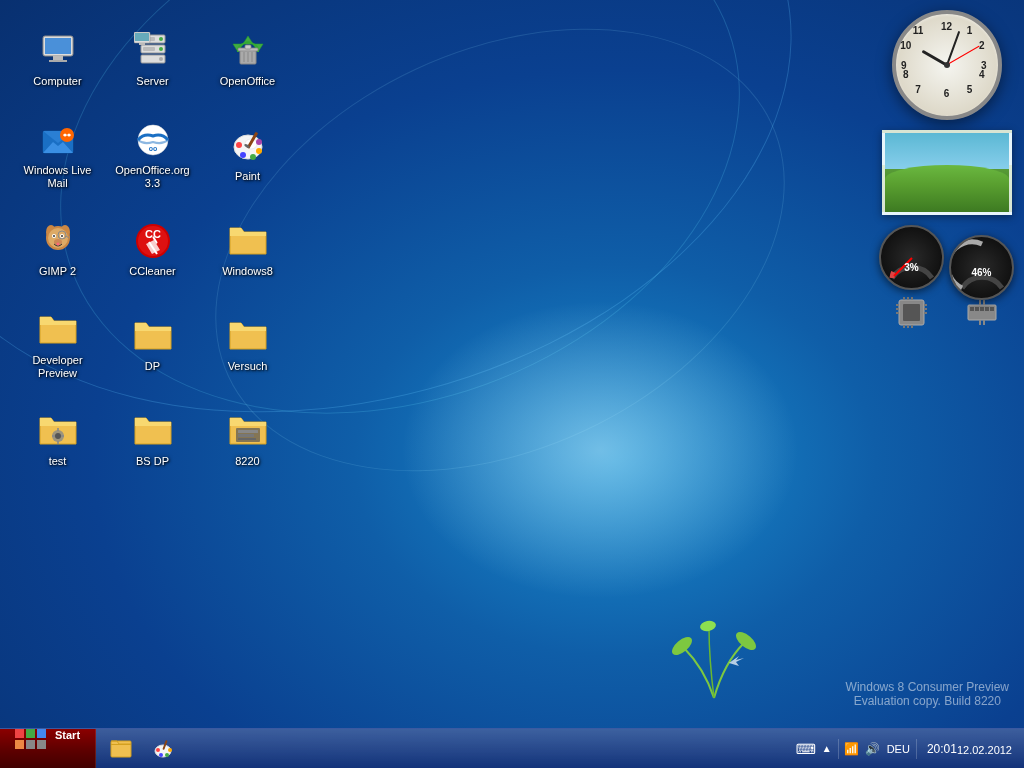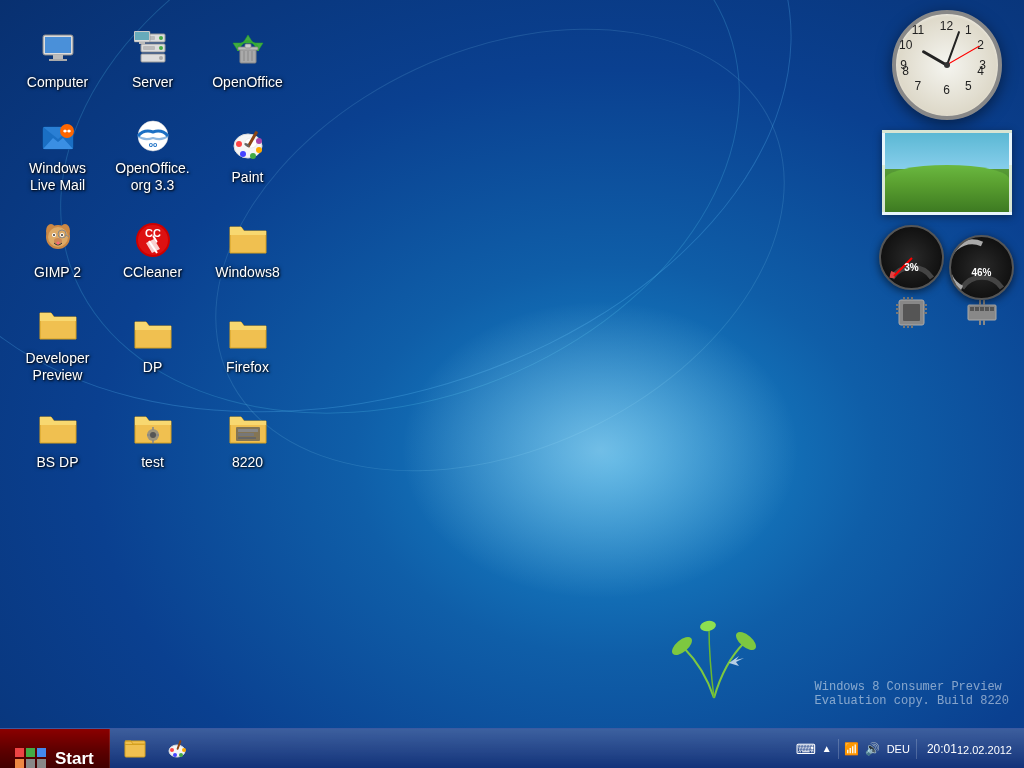--- a/index.html
+++ b/index.html
@@ -104,21 +104,21 @@
       height: 40px;
       margin-bottom: 4px;
       display: flex;
       align-items: center;
       justify-content: center;
       font-size: 32px;
     }
 
     .icon-label {
       color: white;
-      font-size: 14px;
+      font-size: 11px;
       text-align: center;
       text-shadow: 1px 1px 2px rgba(0,0,0,0.9), 0 0 4px rgba(0,0,0,0.8);
       line-height: 1.2;
       word-break: break-word;
     }
 
     
     #widgets {
       position: absolute;
       top: 10px;
@@ -138,22 +138,22 @@
       border: 4px solid #888;
       box-shadow: 0 4px 15px rgba(0,0,0,0.5), inset 0 1px 3px rgba(255,255,255,0.5);
       position: relative;
       display: flex;
       align-items: center;
       justify-content: center;
     }
 
     .clock-num {
       position: absolute;
-      font-size: 12px;
-      font-weight: normal;
+      font-size: 10px;
+      font-weight: bold;
       color: #222;
       transform: translate(-50%, -50%);
     }
 
     .clock-hand {
       position: absolute;
       bottom: 50%;
       left: 50%;
       transform-origin: bottom center;
       border-radius: 2px;
@@ -259,24 +259,24 @@
       display: flex;
       align-items: center;
     }
 
     
     #start-button {
       height: 40px;
       padding: 0 15px;
       background: linear-gradient(180deg, #8b0000 0%, #600000 50%, #400000 100%);
       color: white;
-      font-size: 17px;
+      font-size: 11px;
       font-weight: bold;
       display: flex;
-      align-items: flex-end;
+      align-items: flex-start;
       gap: 5px;
       cursor: pointer;
       border-right: 1px solid rgba(255,255,255,0.1);
     }
 
     .start-tiles {
       display: grid;
       grid-template-columns: repeat(3, 10px);
       grid-template-rows: repeat(2, 10px);
       gap: 1px;
@@ -349,23 +349,22 @@
       font-size: 11px;
     }
 
     
     #watermark {
       position: absolute;
       bottom: 60px;
       right: 15px;
       color: rgba(255,255,255,0.5);
       font-size: 12px;
-      text-align: left;
+      text-align: center;
       pointer-events: none;
-      font-family: Liberation Mono, monospace;
     }
 
   </style>
 </head>
 <body>
 
 <div id="desktop">
 
   <div class="streak streak1"></div>
   <div class="streak streak2"></div>
@@ -563,50 +562,50 @@
       <span class="icon-label">DP</span>
     </div>
 
     <div class="desktop-icon">
       <div class="icon-img">
         <svg width="40" height="34" viewBox="0 0 40 34">
           <path d="M2 8 L2 30 L38 30 L38 8 L16 8 L13 4 L2 4 Z" fill="#f0c050" stroke="#d4a020" stroke-width="1"></path>
           <path d="M2 4 L13 4 L16 8 L38 8 L38 12 L2 12 Z" fill="#f8d870" stroke="none"></path>
         </svg>
       </div>
-      <span class="icon-label">Firefox</span>
-    </div>
-
-
-    <div class="desktop-icon">
-      <div class="icon-img">
-        <svg width="40" height="34" viewBox="0 0 40 34">
-          <path d="M2 8 L2 30 L38 30 L38 8 L16 8 L13 4 L2 4 Z" fill="#f0c050" stroke="#d4a020" stroke-width="1"></path>
-          <path d="M2 4 L13 4 L16 8 L38 8 L38 12 L2 12 Z" fill="#f8d870" stroke="none"></path>
-        </svg>
-      </div>
-      <span class="icon-label">BS DP</span>
-    </div>
+      <span class="icon-label">Versuch</span>
+    </div>
+
 
     <div class="desktop-icon">
       <div class="icon-img">
         <svg width="40" height="34" viewBox="0 0 40 34">
 
           <path d="M2 8 L2 30 L38 30 L38 8 L16 8 L13 4 L2 4 Z" fill="#f0c050" stroke="#d4a020" stroke-width="1"></path>
           <path d="M2 4 L13 4 L16 8 L38 8 L38 12 L2 12 Z" fill="#f8d870" stroke="none"></path>
 
           <circle cx="20" cy="22" r="6" fill="#888" opacity="0.8"></circle>
           <circle cx="20" cy="22" r="3" fill="#555"></circle>
           <rect x="19" y="14" width="2" height="3" fill="#888" opacity="0.8"></rect>
           <rect x="19" y="27" width="2" height="3" fill="#888" opacity="0.8"></rect>
           <rect x="14" y="21" width="3" height="2" fill="#888" opacity="0.8"></rect>
           <rect x="23" y="21" width="3" height="2" fill="#888" opacity="0.8"></rect>
         </svg>
       </div>
       <span class="icon-label">test</span>
+    </div>
+
+    <div class="desktop-icon">
+      <div class="icon-img">
+        <svg width="40" height="34" viewBox="0 0 40 34">
+          <path d="M2 8 L2 30 L38 30 L38 8 L16 8 L13 4 L2 4 Z" fill="#f0c050" stroke="#d4a020" stroke-width="1"></path>
+          <path d="M2 4 L13 4 L16 8 L38 8 L38 12 L2 12 Z" fill="#f8d870" stroke="none"></path>
+        </svg>
+      </div>
+      <span class="icon-label">BS DP</span>
     </div>
 
     <div class="desktop-icon">
       <div class="icon-img">
         <svg width="40" height="34" viewBox="0 0 40 34">
 
           <path d="M2 8 L2 30 L38 30 L38 8 L16 8 L13 4 L2 4 Z" fill="#f0c050" stroke="#d4a020" stroke-width="1"></path>
           <path d="M2 4 L13 4 L16 8 L38 8 L38 12 L2 12 Z" fill="#f8d870" stroke="none"></path>
 
           <rect x="8" y="14" width="24" height="14" rx="1" fill="#555" opacity="0.7"></rect>

